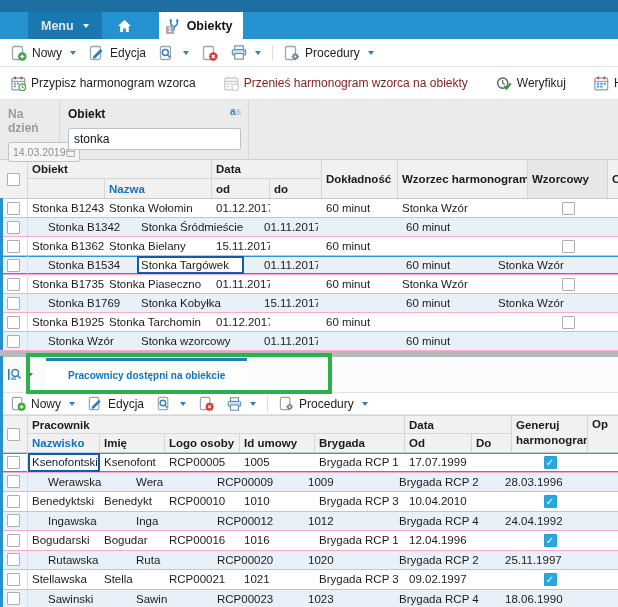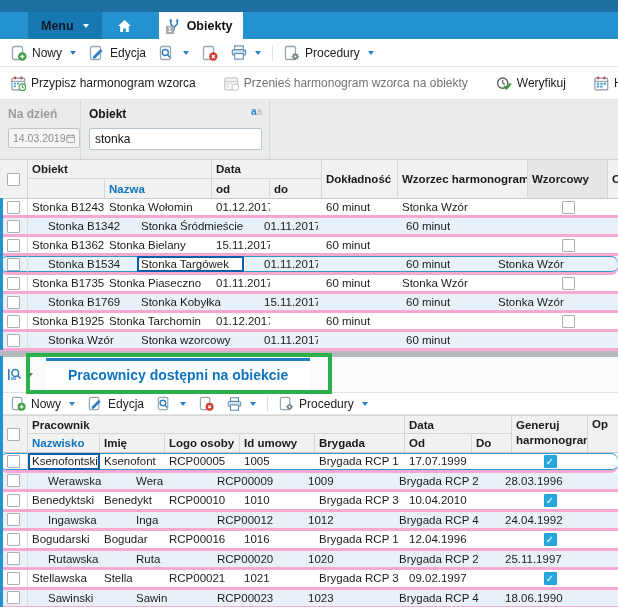--- a/index.html
+++ b/index.html
@@ -3,47 +3,47 @@
 <meta charset="utf-8">
 <style>
   * { margin:0; padding:0; box-sizing:border-box; }
   body { background:#fff; }
   .screen{ width:618px; height:607px; position:relative; overflow:hidden; background:#fff;
     font-family:"Liberation Sans","DejaVu Sans",sans-serif; font-size:12px; color:#1b1b1b; }
 
   
   .top-strip{ height:12px; background:#1d6fa1; }
   .menu-bar{ height:27px; background:#2492cf; display:flex; align-items:stretch; }
-  .menu-btn{ background:#1879b2; color:#0f172a; font-weight:700; font-size:12.5px; border:none;
+  .menu-btn{ background:#1879b2; color:#e5e5e5; font-weight:700; font-size:12.5px; border:none;
     margin-left:28px; padding:0 13px; display:flex; align-items:center; gap:9px; cursor:pointer;
     font-family:inherit; }
   .home-btn{ margin-left:15px; display:flex; align-items:center; cursor:pointer; }
   .main-tab{ background:#fff; margin-left:27px; padding:0 10px 0 8px; display:flex; align-items:center;
     gap:5px; font-weight:700; font-size:12.5px; color:#111; cursor:pointer; }
   .tabic{ position:relative; width:15px; height:15px; }
   .tbadge{ position:absolute; left:-1px; bottom:-1px; width:8px; height:8px; background:#a7abb0;
     color:#fff; font-size:7px; line-height:8px; text-align:center; font-weight:700; }
 
   
   .toolbar{ background:#fff; display:flex; align-items:center; padding:0 6px; gap:3px;
     border-bottom:1px solid #e4e4e4; }
   .tb1{ height:28px; } .tb2{ height:33px; gap:6px; } .tb3{ height:22px; }
   .tbtn{ display:flex; align-items:center; gap:5px; padding:2px 5px; border:none; background:none;
     font-size:12px; color:#222; cursor:pointer; white-space:nowrap; font-family:inherit; }
-  .tbtn.disabled{ color:#737373; }
+  .tbtn.disabled{ color:#7f1d1d; }
   .chev{ width:0; height:0; border-left:3.5px solid transparent; border-right:3.5px solid transparent;
     border-top:4px solid #2e7fc1; margin-left:3px; }
   .chev.white{ border-top-color:#fff; margin-left:0; }
   .chev.gray{ border-top-color:#6e6e6e; }
   .vsep{ width:1px; height:16px; background:#dedede; margin:0 3px; }
 
   
   .filters{ height:60px; background:#ebebeb; display:flex; border-bottom:1px solid #cfcfcf; }
   .fcol{ padding:7px 8px 0 8px; border-right:1px solid #d8d8d8; position:relative; }
-  .fcol1{ width:81px; } .fcol2{ width:189px; }
+  .fcol1{ width:60px; } .fcol2{ width:189px; }
   .flabel{ font-weight:700; font-size:12px; color:#151515; }
   .flabel.dim{ color:#9b9b9b; }
   .dinput{ margin-top:7px; height:20px; width:72px; background:#f5f5f5; border:1px solid #c3c3c3;
     border-radius:2px; display:flex; align-items:center; justify-content:space-between;
     padding:0 4px; color:#8e8e8e; font-size:10.5px; cursor:text; }
   .tinput{ margin-top:7px; height:22px; width:173px; background:#fff; border:1px solid #b6c4cf;
     border-radius:2px; padding:0 5px; font-size:12px; color:#111; font-family:inherit; }
   .aa{ position:absolute; right:7px; top:6px; font-weight:700; font-size:10px; cursor:pointer; }
   .aa .a1{ color:#2e86c8; } .aa .a2{ color:#c2c2c2; }
 
@@ -54,43 +54,43 @@
     grid-template-rows:18px 18px; border-top:1px solid #d6d6d6; }
   .hc{ display:flex; align-items:center; padding:0 4px; font-weight:700; font-size:11.5px;
     border-right:1px solid #d6d6d6; overflow:hidden; white-space:nowrap; background:#f1f1f1; }
   .hc.hb{ border-bottom:1px solid #d6d6d6; }
   .hc.dark{ background:#e7e7e7; }
   .hc.sorted{ color:#1174c0; }
   .hc.center{ justify-content:center; }
   .hc.wrap{ white-space:normal; line-height:15px; align-items:flex-start; padding-top:2px; }
   .hc.topalign{ align-items:flex-start; padding-top:2px; }
 
-  .gbody .trow{ display:grid; cursor:pointer; background:#fff; border-bottom:3px solid #f9a8d4; }
+  .gbody .trow{ display:grid; cursor:pointer; background:#fff; border-bottom:1px solid #f9a8d4; }
   .t1b .trow{ grid-template-columns:28px 77px 107px 58px 52px 76px 130px 80px 1fr; height:19px; }
   .t2b .trow{ grid-template-columns:28px 72px 65px 75px 75px 90px 67px 40px 76px 1fr; height:19.5px; }
   .t1b{ height:152px; overflow:hidden; } .t2b{ height:157px; overflow:hidden; }
   .trow.alt{ background:#e9f1f8;gap:16px; }
-  .trow.sel{ box-shadow:inset 0 1px 0 #2d96d4, inset 0 -1px 0 #2d96d4;border-radius:7px; }
+  .trow.sel{ box-shadow:inset 0 1px 0 #2d96d4, inset 0 -1px 0 #2d96d4; }
   .c{ display:flex; align-items:center; padding:0 4px; font-size:11.5px; white-space:nowrap;
     overflow:hidden; color:#1b1b1b; }
   .c.ccb{ justify-content:center; border-right:1px solid #dcdcdc; padding:0; }
   .c.center{ justify-content:center; padding:0; }
   .c.selcell{ box-shadow:inset 0 0 0 2px #0b5ea9; background:#fff; }
   .cbx{ width:13px; height:13px; border:1px solid #aeaeae; background:#fff; border-radius:1px;
     font-size:10px; line-height:11px; text-align:center; color:#fff; font-weight:700; }
   .cbx.on{ background:#29a8e0; border-color:#239ed6; }
 
   
   .divider{ height:6px; background:#b7babc; }
   .tabstrip{ height:36px; background:#fbfbfb; display:flex; align-items:center;
     border-bottom:1px solid #e2e2e2; }
   .ts-icon{ margin-left:7px; display:flex; align-items:center; cursor:pointer; }
   .subtab{ margin-left:13px; height:34px; display:flex; align-items:center; padding:0 22px;
     background:#fff; border-top:3px solid #1b7fc4; border-bottom:2px solid #1b7fc4;
-    font-weight:700; color:#0f74c0; font-size:14px; cursor:pointer; }
+    font-weight:700; color:#0f74c0; font-size:10px; cursor:pointer; }
 
   
   .green-box{ position:absolute; left:26px; top:353px; width:306px; height:41px;
     border:4px solid #2cb14a; z-index:30; pointer-events:none; }
   .edge{ position:absolute; left:0; width:3px; background:#2492cf; z-index:5; }
   .edge1{ top:198px; height:152px; } .edge2{ top:356px; height:251px; }
 </style>
 </head>
 <body>
 

